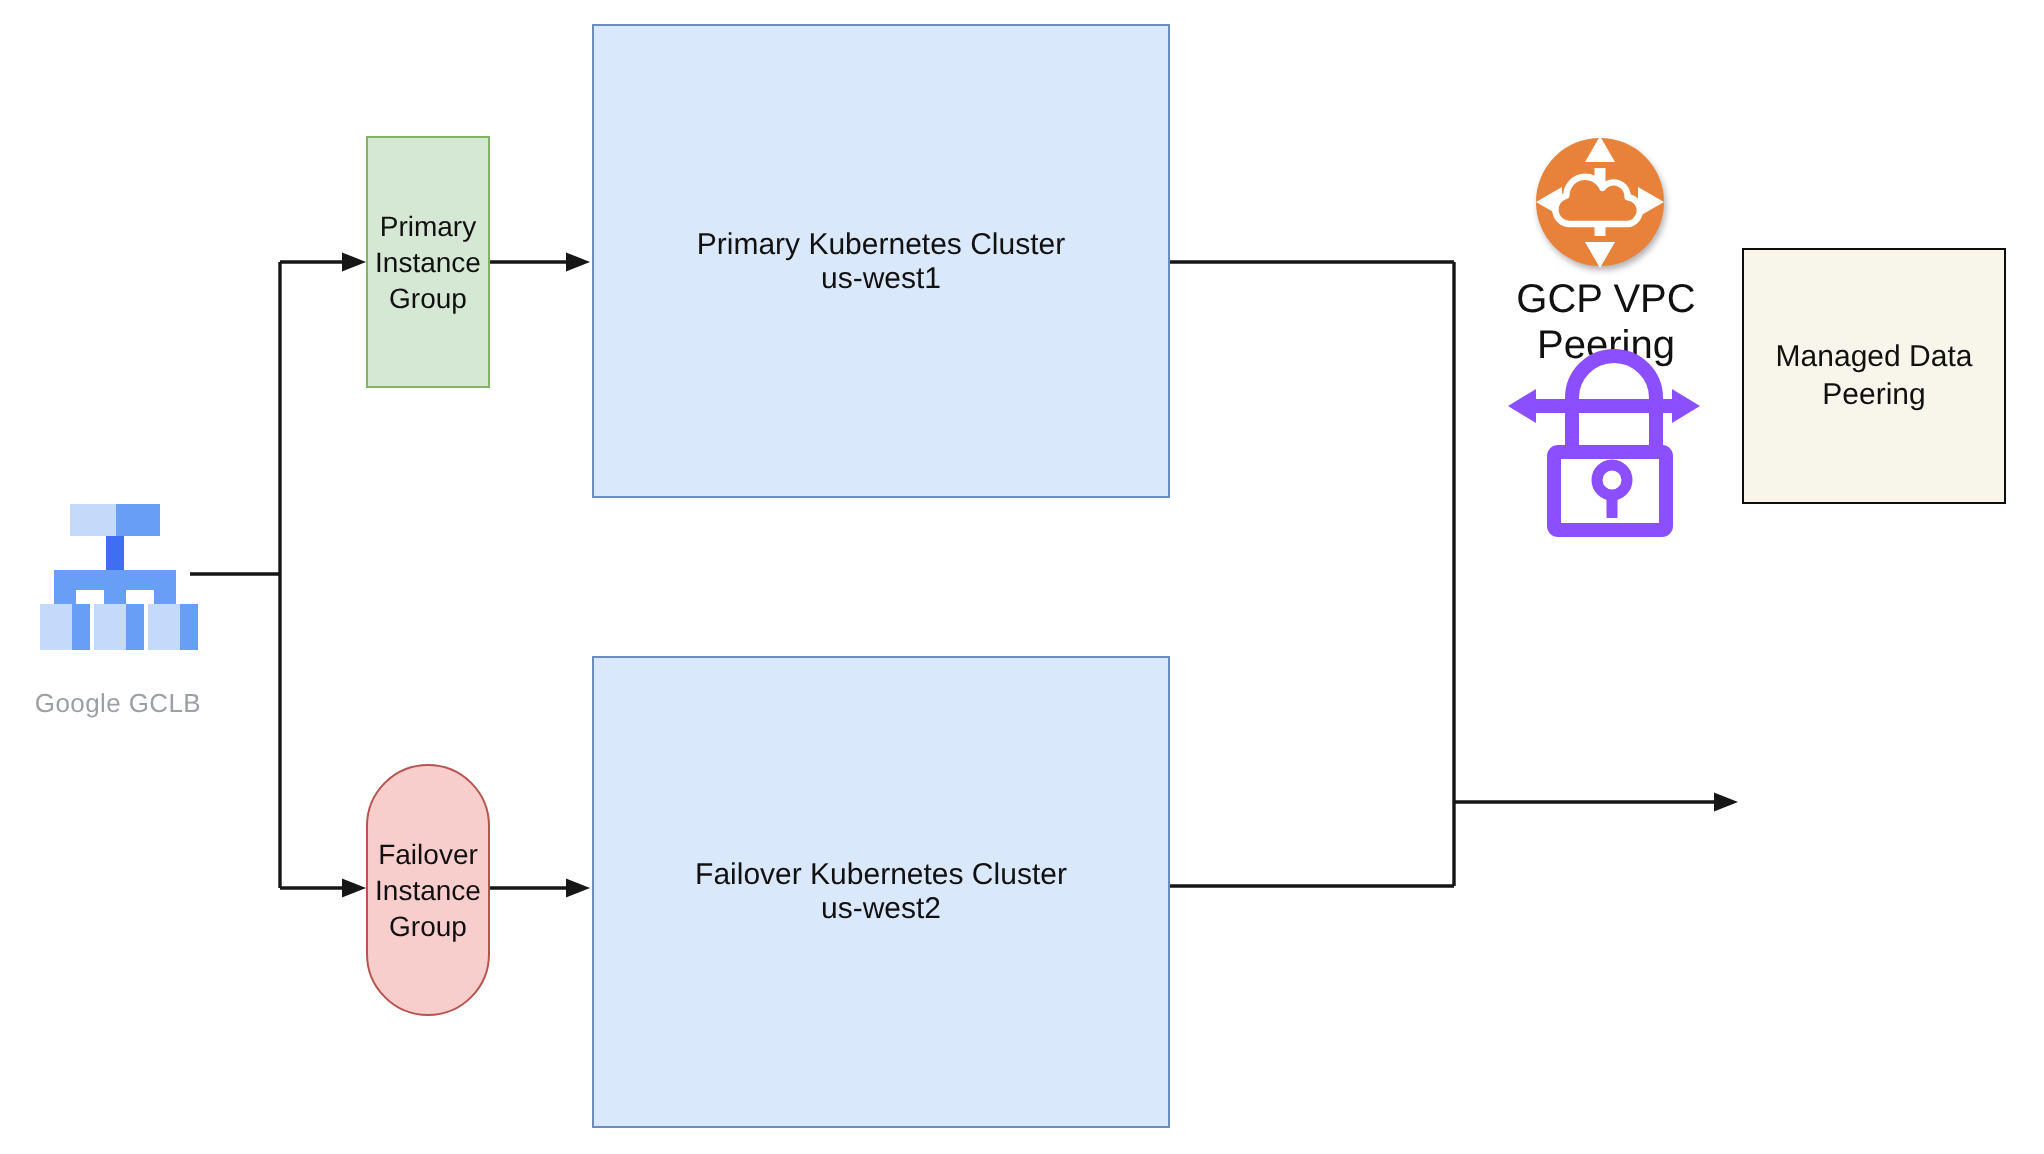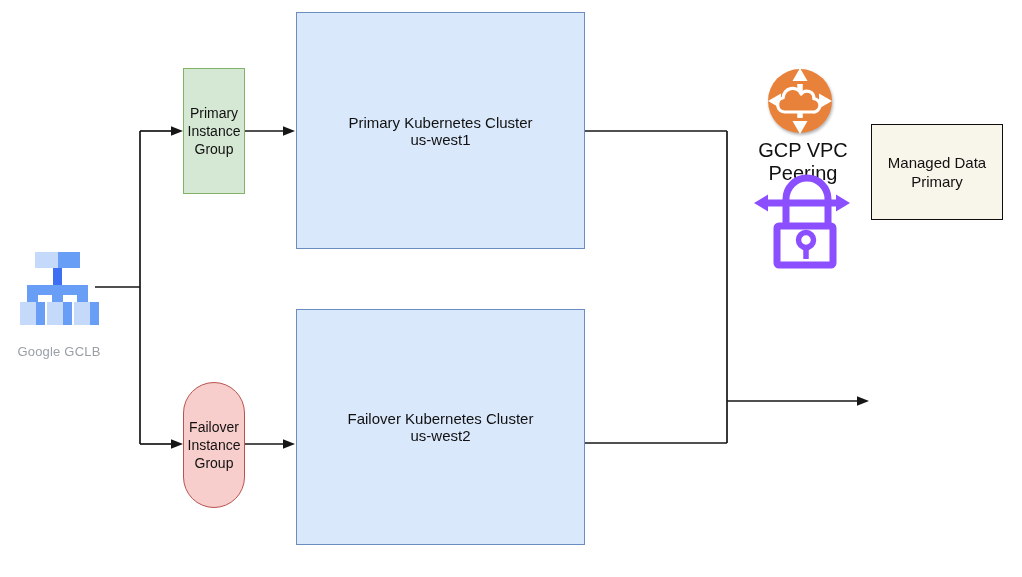--- a/index.html
+++ b/index.html
@@ -22,24 +22,24 @@
     position:absolute; box-sizing:border-box;
     display:flex; flex-direction:column; align-items:center; justify-content:center;
     text-align:center;
   }
   .ig-box{ width:62px; height:126px; border:1.7px solid; font-size:14px; line-height:18px; padding:0 2px;}
   #ig-primary{ left:183px; top:68px;  background:var(--green-fill); border-color:var(--green-stroke);}
   #ig-failover{left:183px; top:382px; background:var(--red-fill);  border-color:var(--red-stroke);border-radius:31px;}
   .cluster-box{ width:289px; border:1.7px solid var(--blue-stroke); background:var(--blue-fill);
     font-size:15px; }
   #cluster-primary{ left:296px; top:12px;  height:237px;}
-  #cluster-failover{left:296px; top:309px; height:236px;}
+  #cluster-failover{left:296px; top:328px; height:236px;}
   .beige-box{ background:var(--beige-fill); border:1.7px solid var(--beige-stroke);
     font-size:15px; line-height:19px;}
-  #ds-managed{ left:871px; top:124px; width:132px; height:96px;}
+  #ds-managed{ left:871px; top:124px; width:132px; height:128px;}
   #ds-google{  left:870px; top:325px; width:139px; height:146px;}
   .plain-label{ position:absolute; text-align:center;}
   #peering-label{ left:723px; top:139px; width:160px; font-size:20px;}
   #gclb-label{ left:2px; top:344px; width:114px; font-size:13px; font-weight:normal;
     color:var(--label-gray); letter-spacing:.2px;}
   #overlay{ position:absolute; left:0; top:0; pointer-events:none;}
   .conn{ stroke:var(--line); stroke-width:1.7; fill:none;}
   .arrowhead{ fill:var(--line); stroke:none;}
   .orange-fill{ fill:var(--orange);}
   .white-stroke{ stroke:#ffffff; fill:none;}
@@ -64,21 +64,21 @@
     <div>Primary Kubernetes Cluster</div>
     <div>us-west1</div>
   </div>
   <div class="box cluster-box" id="cluster-failover">
     <div>Failover Kubernetes Cluster</div>
     <div>us-west2</div>
   </div>
 
   <div class="box beige-box" id="ds-managed">
     <div>Managed Data</div>
-    <div>Primary</div>
+    <div>Peering</div>
   </div>
 
   <div class="plain-label" id="peering-label">GCP VPC Peering</div>
   <div class="plain-label" id="gclb-label">Google GCLB</div>
 
   <svg id="overlay" width="1022" height="577" viewBox="0 0 1022 577">
 
     <g>
       <path class="conn" d="M95 287 H140"></path>
       <path class="conn" d="M140 131 V444"></path>

